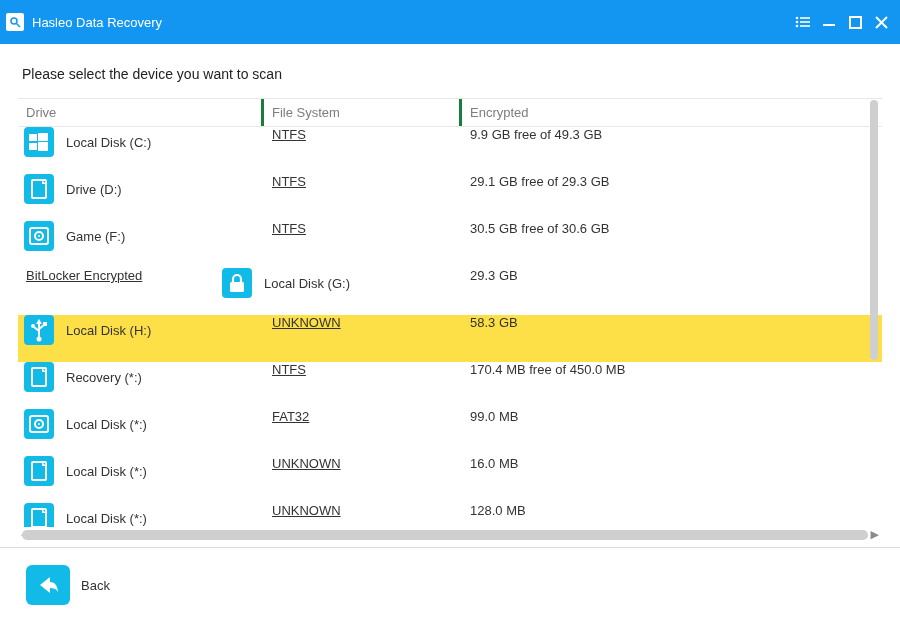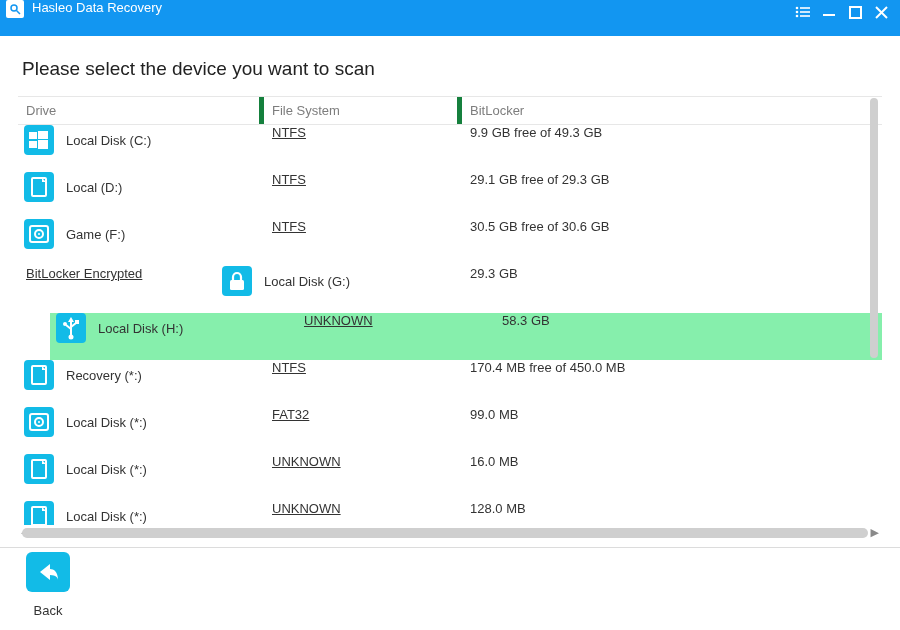--- a/index.html
+++ b/index.html
@@ -1,22 +1,23 @@
 <!DOCTYPE html>
 <html><head>
 <meta charset="utf-8">
 <style>
   * { box-sizing: border-box; margin: 0; padding: 0; font-family: "Segoe UI", Tahoma, Arial, sans-serif; }
   html, body { width: 900px; height: 630px; overflow: hidden; background: #fff; }
 
   
   .titlebar {
-    height: 36px;
+    height: 44px;
     background: #1296f1;
     display: flex;
+    align-items: center;
     padding: 0 6px 0 6px;
     color: #fff;
     font-size: 13px;
   }
   .titlebar .app-icon {
     width: 18px; height: 18px;
     background: #fff;
     color: #1296f1;
     border-radius: 2px;
     display: flex; align-items: center; justify-content: center;
@@ -32,62 +33,62 @@
   }
   .titlebar svg { display: block; }
 
   
   .content {
     position: relative;
     padding: 22px 18px 0 18px;
     height: 519px; 
   }
   .instruction {
-    font-size: 19px;
+    font-size: 14px;
     color: #222;
     margin: 0 0 16px 4px;
   }
 
   .table-wrap {
     position: relative;
     border-top: 1px solid #e7e7e7;
     height: 446px;
   }
 
   .table-header {
     display: flex;
     height: 28px;
     align-items: center;
     color: #7d7d7d;
     font-size: 13px;
     border-bottom: 1px solid #e7e7e7;
     background: #fff;
   }
-  .table-header .col { padding-left: 8px; border-right: 5px solid #15803d; height: 100%; display:flex; align-items:center; }
+  .table-header .col { padding-left: 8px; border-right: 3px solid #15803d; height: 100%; display:flex; align-items:center; }
   .table-header .col:last-child { border-right: none; }
 
   .col-drive { width: 246px; flex: 0 0 246px; }
   .col-fs    { width: 198px; flex: 0 0 198px; }
   .col-cap   { flex: 1 1 auto; }
 
   .rows {
     height: 400px;
     overflow-y: hidden;
     overflow-x: hidden;
     position: relative;
   }
   .row {
     display: flex;
     align-items: flex-start;
     height: 47px;
     font-size: 13px;
     color: #333;
     cursor: pointer;
   }
-  .row.selected { background: #86efac; margin-left: 32px; }
+  .row.selected { background: #fde047; }
   .row .cell { padding-left: 8px; }
   .row .cell-drive {
     width: 246px; flex: 0 0 246px;
     display: flex; align-items: center; gap: 12px;
     padding-left: 6px;
   }
   .row .cell-fs  { width: 198px; flex: 0 0 198px; text-decoration: underline; }
   .row .cell-cap { flex: 1 1 auto; }
 
   .drv-icon {
@@ -134,21 +135,21 @@
   .footer {
     position: absolute;
     left: 0; right: 0; bottom: 0;
     height: 82px;
     display: flex;
     justify-content: space-between;
     align-items: center;
     padding: 0 26px 8px 26px;
   }
   .footer .fbtn {
-    display: flex; flex-direction: column; align-items: center; gap: 11px;
+    display: flex; align-items: center; gap: 11px;
     cursor: pointer;
     color: #333;
     font-size: 13px;
   }
   .footer .fbtn .tile {
     width: 44px; height: 40px;
     background: #12bbe7;
     border-radius: 6px;
     display: flex; align-items: center; justify-content: center;
     color: #fff;
@@ -196,21 +197,21 @@
   </div>
 </div>
 
 <div class="content">
   <div class="instruction">Please select the device you want to scan</div>
 
   <div class="table-wrap">
     <div class="table-header">
       <div class="col col-drive">Drive</div>
       <div class="col col-fs">File System</div>
-      <div class="col col-cap">BitLocker</div>
+      <div class="col col-cap">Encrypted</div>
     </div>
 
     <div class="rows" id="rows">
         <div class="row">
           <div class="cell cell-drive">
             <div class="drv-icon">
               <svg width="28" height="26" viewBox="0 0 28 26">
                 <use href="#ic-windows"></use>
               </svg>
             </div>
@@ -219,21 +220,21 @@
           <div class="cell cell-fs">NTFS</div>
           <div class="cell cell-cap">9.9 GB free of 49.3 GB</div>
         </div>
         <div class="row">
           <div class="cell cell-drive">
             <div class="drv-icon">
               <svg width="28" height="26" viewBox="0 0 28 26">
                 <use href="#ic-document"></use>
               </svg>
             </div>
-            <span>Local (D:)</span>
+            <span>Drive (D:)</span>
           </div>
           <div class="cell cell-fs">NTFS</div>
           <div class="cell cell-cap">29.1 GB free of 29.3 GB</div>
         </div>
         <div class="row">
           <div class="cell cell-drive">
             <div class="drv-icon">
               <svg width="28" height="26" viewBox="0 0 28 26">
                 <use href="#ic-disk"></use>
               </svg>

